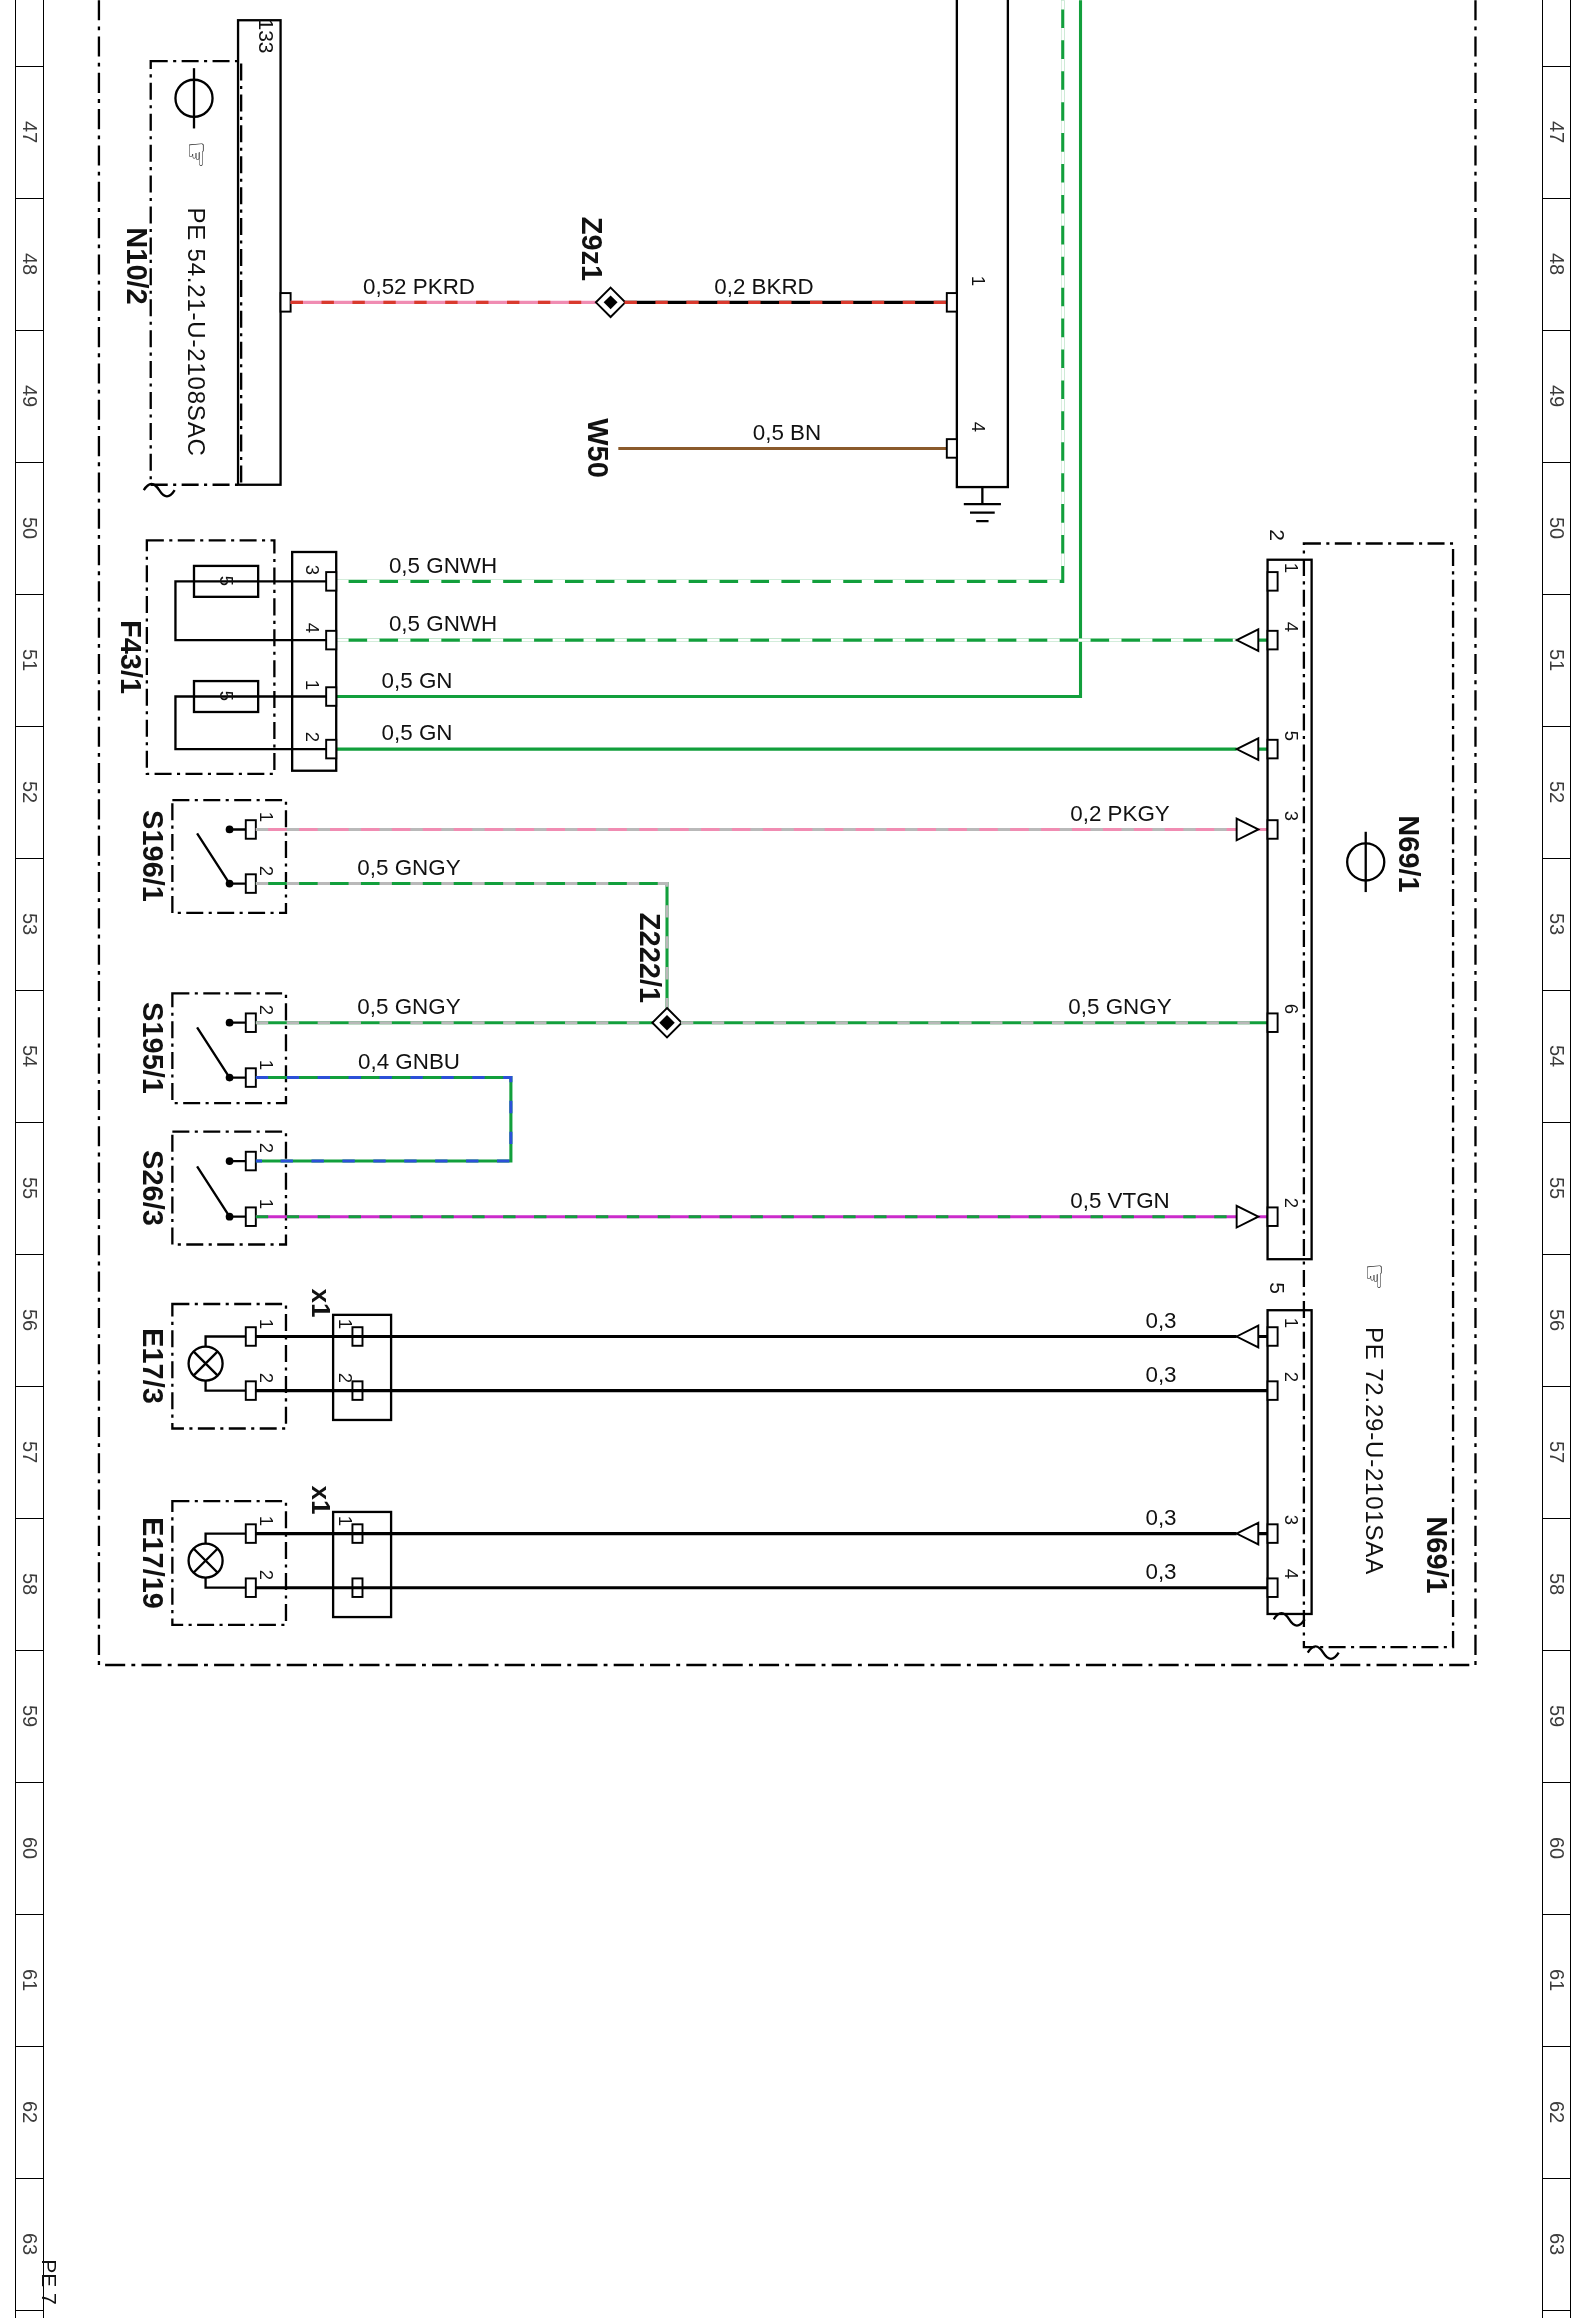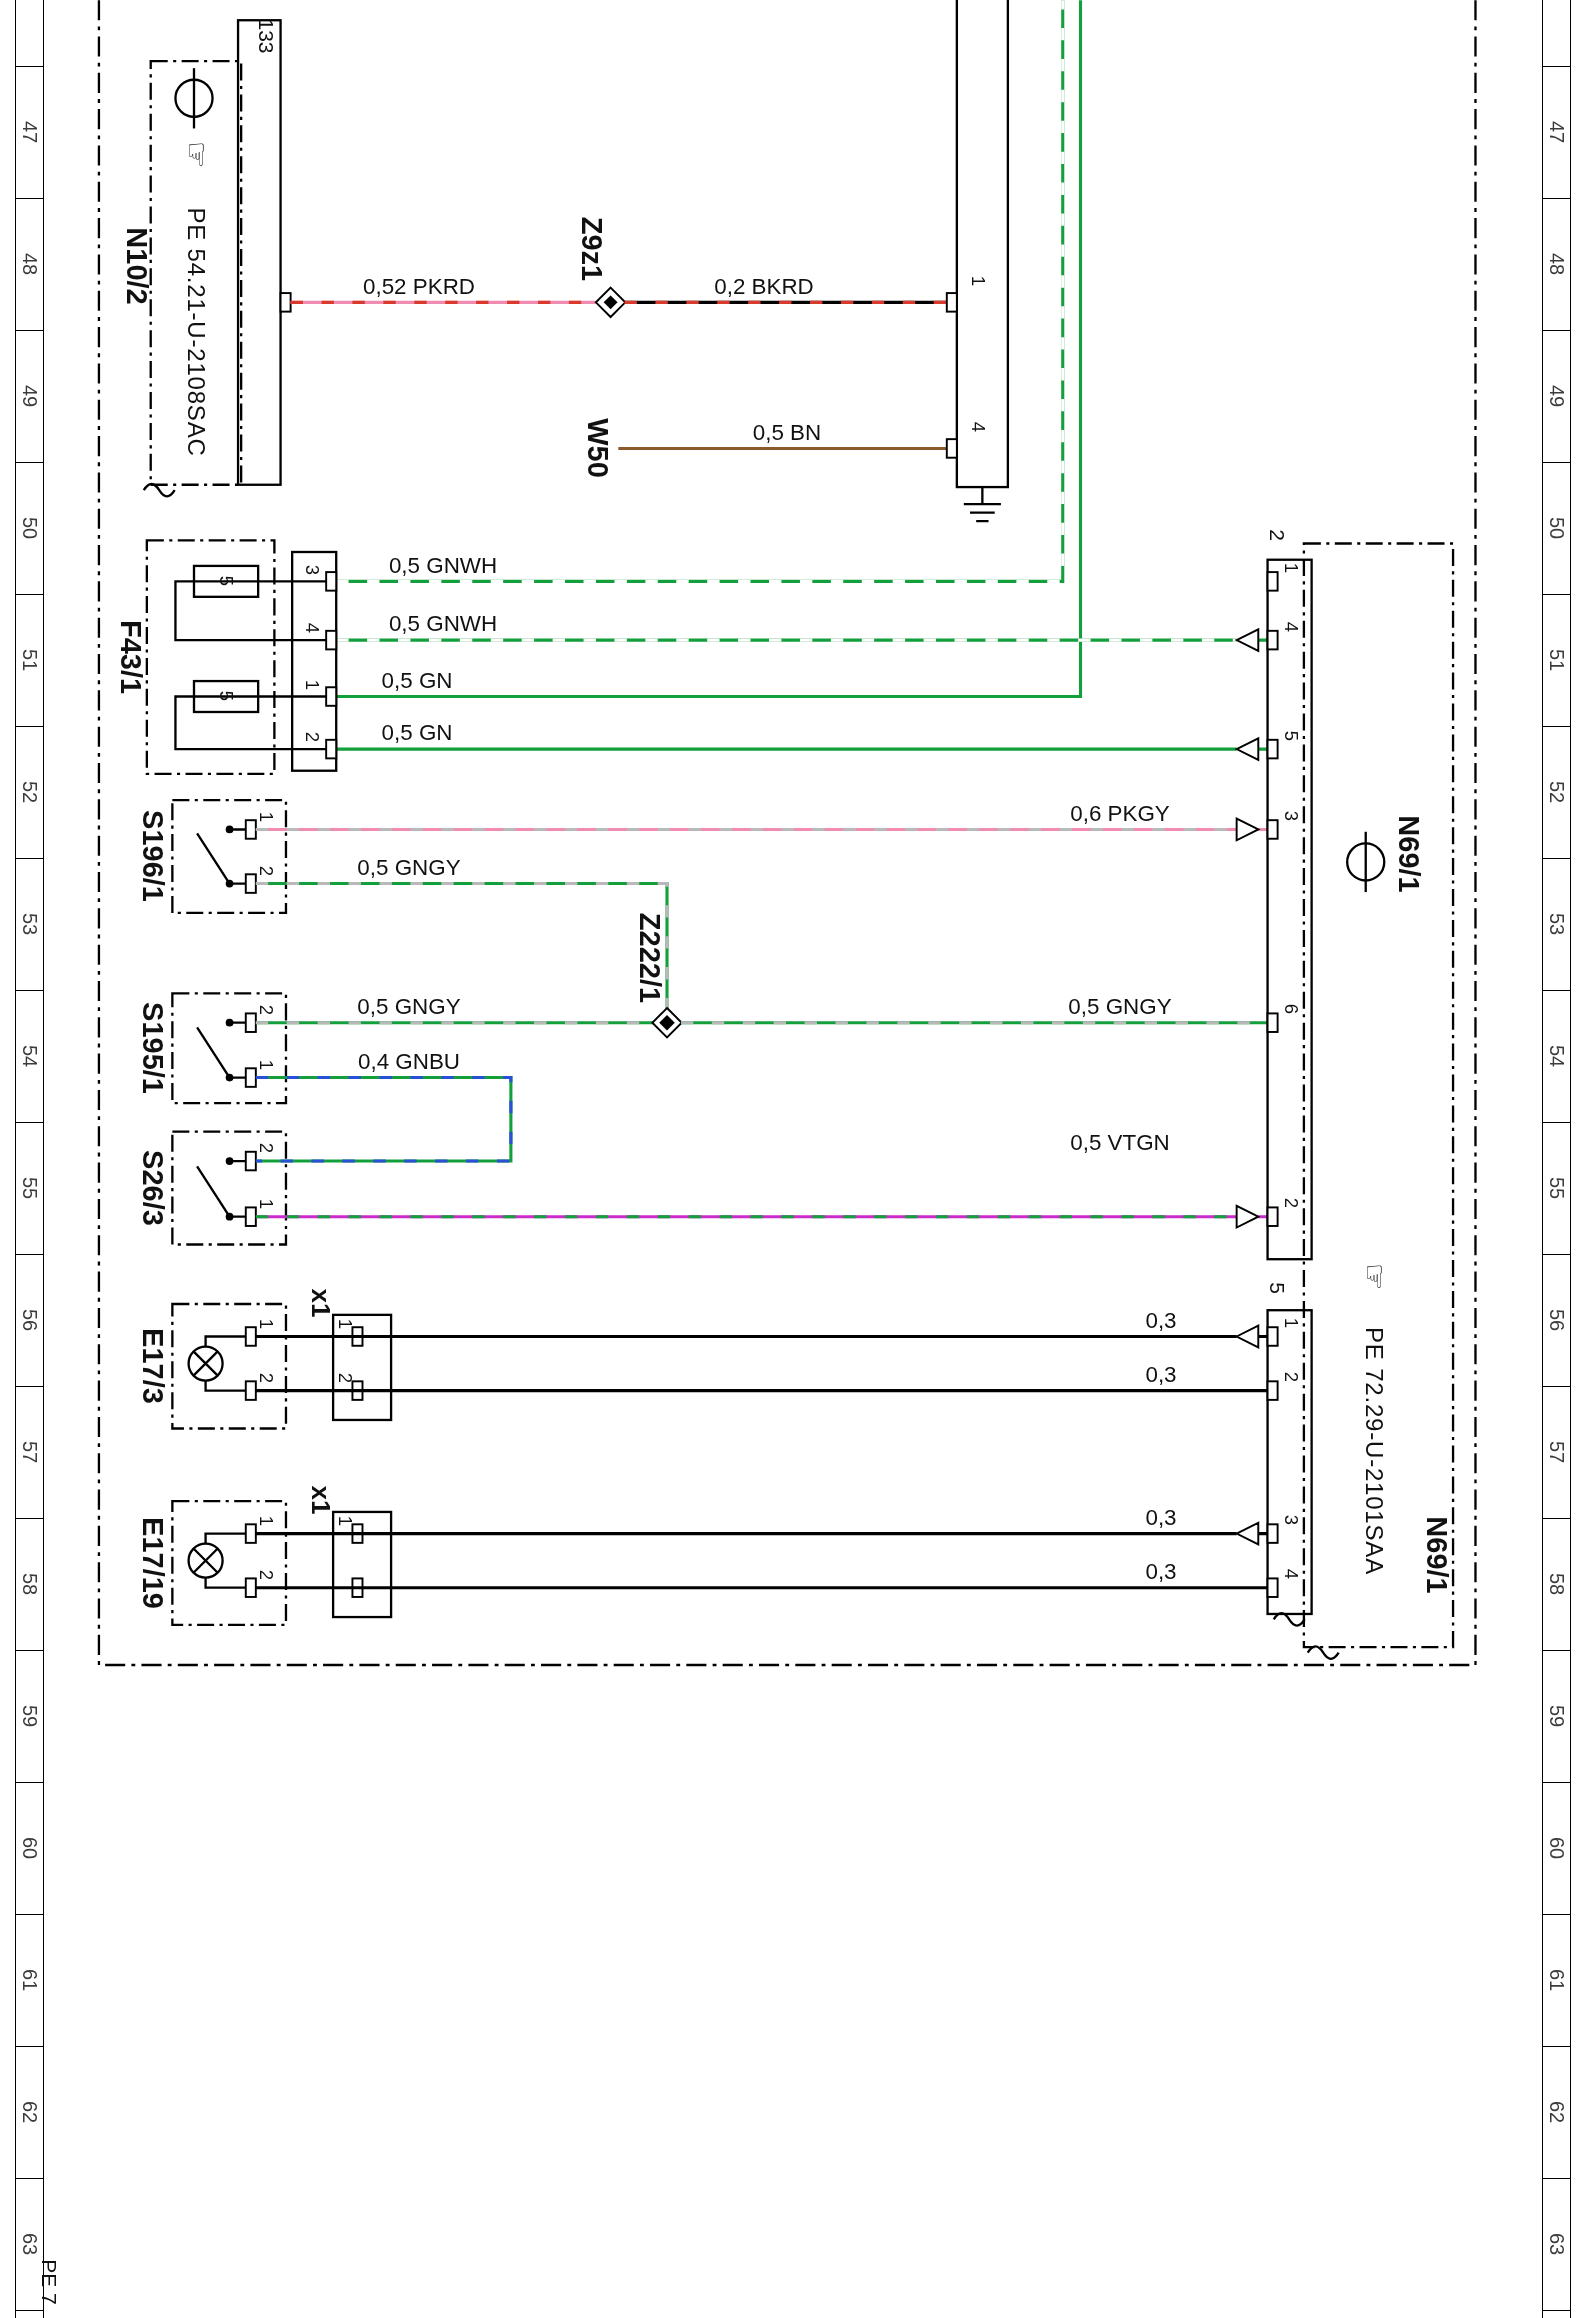--- a/index.html
+++ b/index.html
@@ -447,26 +447,26 @@
   <div class="vlabel small" style="left:1291px;top:1574px">4</div>
   <div class="vlabel comp" style="left:1436px;top:1555px">N69/1</div>
 
   <div class="hlabel" style="left:419px;top:287px">0,52 PKRD</div>
   <div class="hlabel" style="left:764px;top:287px">0,2 BKRD</div>
   <div class="hlabel" style="left:787px;top:433px">0,5 BN</div>
   <div class="hlabel" style="left:443px;top:566px">0,5 GNWH</div>
   <div class="hlabel" style="left:443px;top:624px">0,5 GNWH</div>
   <div class="hlabel" style="left:417px;top:681px">0,5 GN</div>
   <div class="hlabel" style="left:417px;top:733px">0,5 GN</div>
-  <div class="hlabel" style="left:1120px;top:814px">0,6 PKGY</div>
+  <div class="hlabel" style="left:1120px;top:814px">0,2 PKGY</div>
   <div class="hlabel" style="left:409px;top:868px">0,5 GNGY</div>
   <div class="hlabel" style="left:409px;top:1007px">0,5 GNGY</div>
   <div class="hlabel" style="left:1120px;top:1007px">0,5 GNGY</div>
   <div class="hlabel" style="left:409px;top:1062px">0,4 GNBU</div>
-  <div class="hlabel" style="left:1120px;top:1143px">0,5 VTGN</div>
+  <div class="hlabel" style="left:1120px;top:1201px">0,5 VTGN</div>
   <div class="hlabel" style="left:1161px;top:1321px">0,3</div>
   <div class="hlabel" style="left:1161px;top:1375px">0,3</div>
   <div class="hlabel" style="left:1161px;top:1518px">0,3</div>
   <div class="hlabel" style="left:1161px;top:1572px">0,3</div>
 
   <div class="vlabel mid" style="left:49px;top:2282px">PE 7</div>
 
 </div>
 
 

